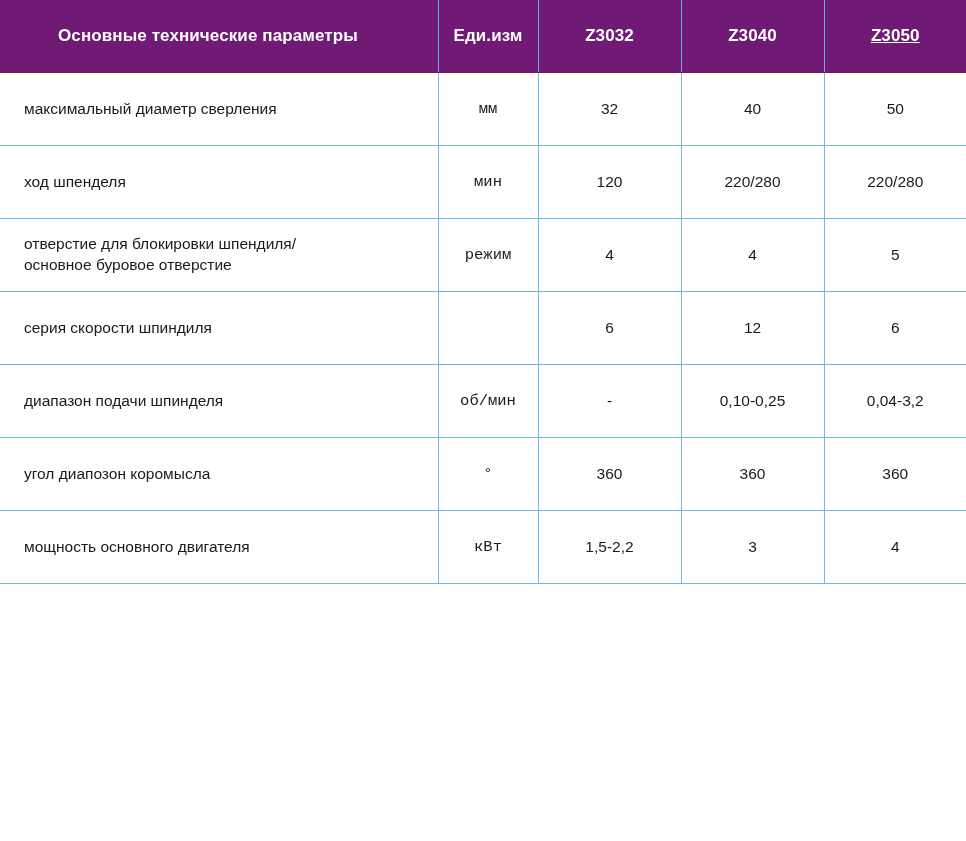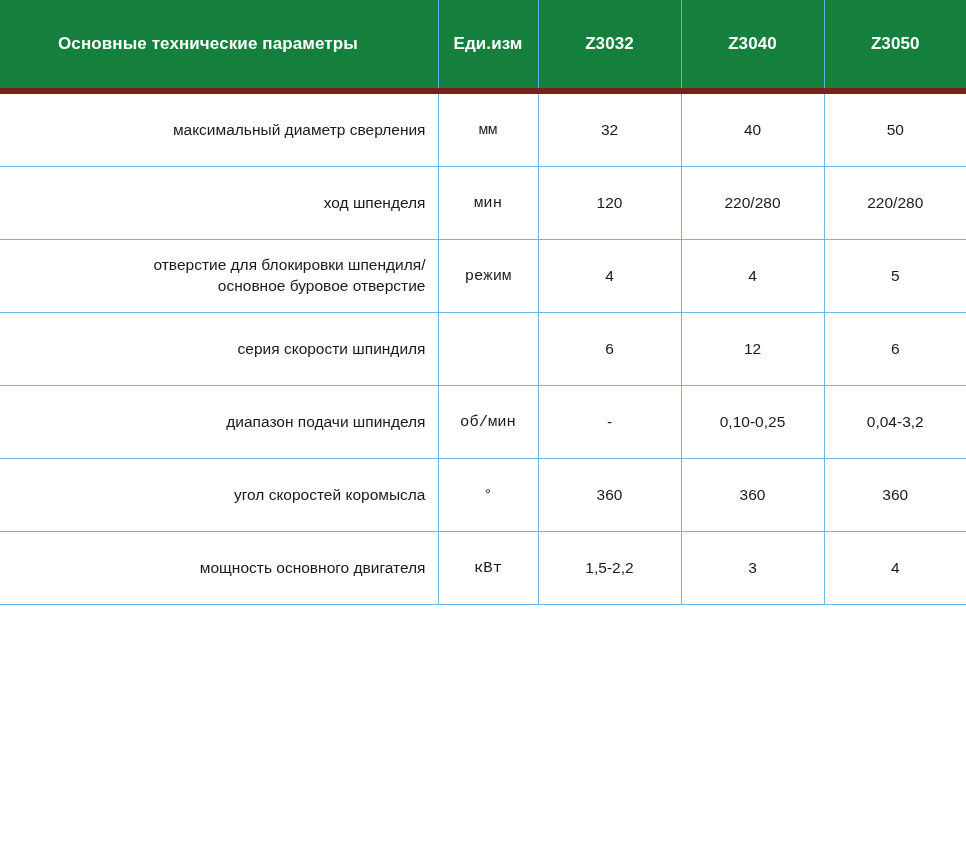--- a/index.html
+++ b/index.html
@@ -20,54 +20,54 @@
     table-layout: fixed;
     background: #ffffff;
   }
   table.spec-table col.c0 { width: 438px; }
   table.spec-table col.c1 { width: 100px; }
   table.spec-table col.c2 { width: 143px; }
   table.spec-table col.c3 { width: 143px; }
   table.spec-table col.c4 { width: 142px; }
 
   thead th {
-    background: #15803d;
+    background: #701a75;
     color: #ffffff;
     font-size: 17px;
     font-weight: bold;
     height: 48px;
-    padding: 20px 8px;
+    padding: 12px 8px;
     border-right: 1px solid #5fb0e0;
-    border-bottom: 6px solid #7f1d1d;
+    border-bottom: 1px solid #7f1d1d;
     text-align: center;
     vertical-align: middle;
     letter-spacing: 0.1px;
   }
-  thead th:last-child { border-right: none; }
+  thead th:last-child { border-right: none; text-decoration: underline; }
   thead th.param-head {
     text-align: left;
     padding-left: 58px;
   }
 
   tbody td {
     border-right: 1px solid #6bb9e8;
     border-bottom: 1px solid #6bb9e8;
     font-size: 15.5px;
     color: #1a1a1a;
     text-align: center;
     vertical-align: middle;
     height: 60px;
     padding: 6px 6px;
     line-height: 1.35;
   }
   tbody tr td:last-child { border-right: none; }
   tbody tr:last-child td { border-bottom: 1px solid #6bb9e8; }
 
   tbody td.param {
-    text-align: right;
+    text-align: left;
     padding-left: 24px;
     padding-right: 12px;
   }
   tbody td.unit {
     font-size: 15.5px;
     font-family: Liberation Mono, monospace;
   }
   .two-line { display: block; }
 </style>
 </head>
@@ -123,21 +123,21 @@
       <td>6</td>
     </tr>
     <tr>
       <td class="param">диапазон подачи шпинделя</td>
       <td class="unit">об/мин</td>
       <td>-</td>
       <td>0,10-0,25</td>
       <td>0,04-3,2</td>
     </tr>
     <tr>
-      <td class="param">угол скоростей коромысла</td>
+      <td class="param">угол диапозон коромысла</td>
       <td class="unit">°</td>
       <td>360</td>
       <td>360</td>
       <td>360</td>
     </tr>
     <tr>
       <td class="param">мощность основного двигателя</td>
       <td class="unit">кВт</td>
       <td>1,5-2,2</td>
       <td>3</td>

